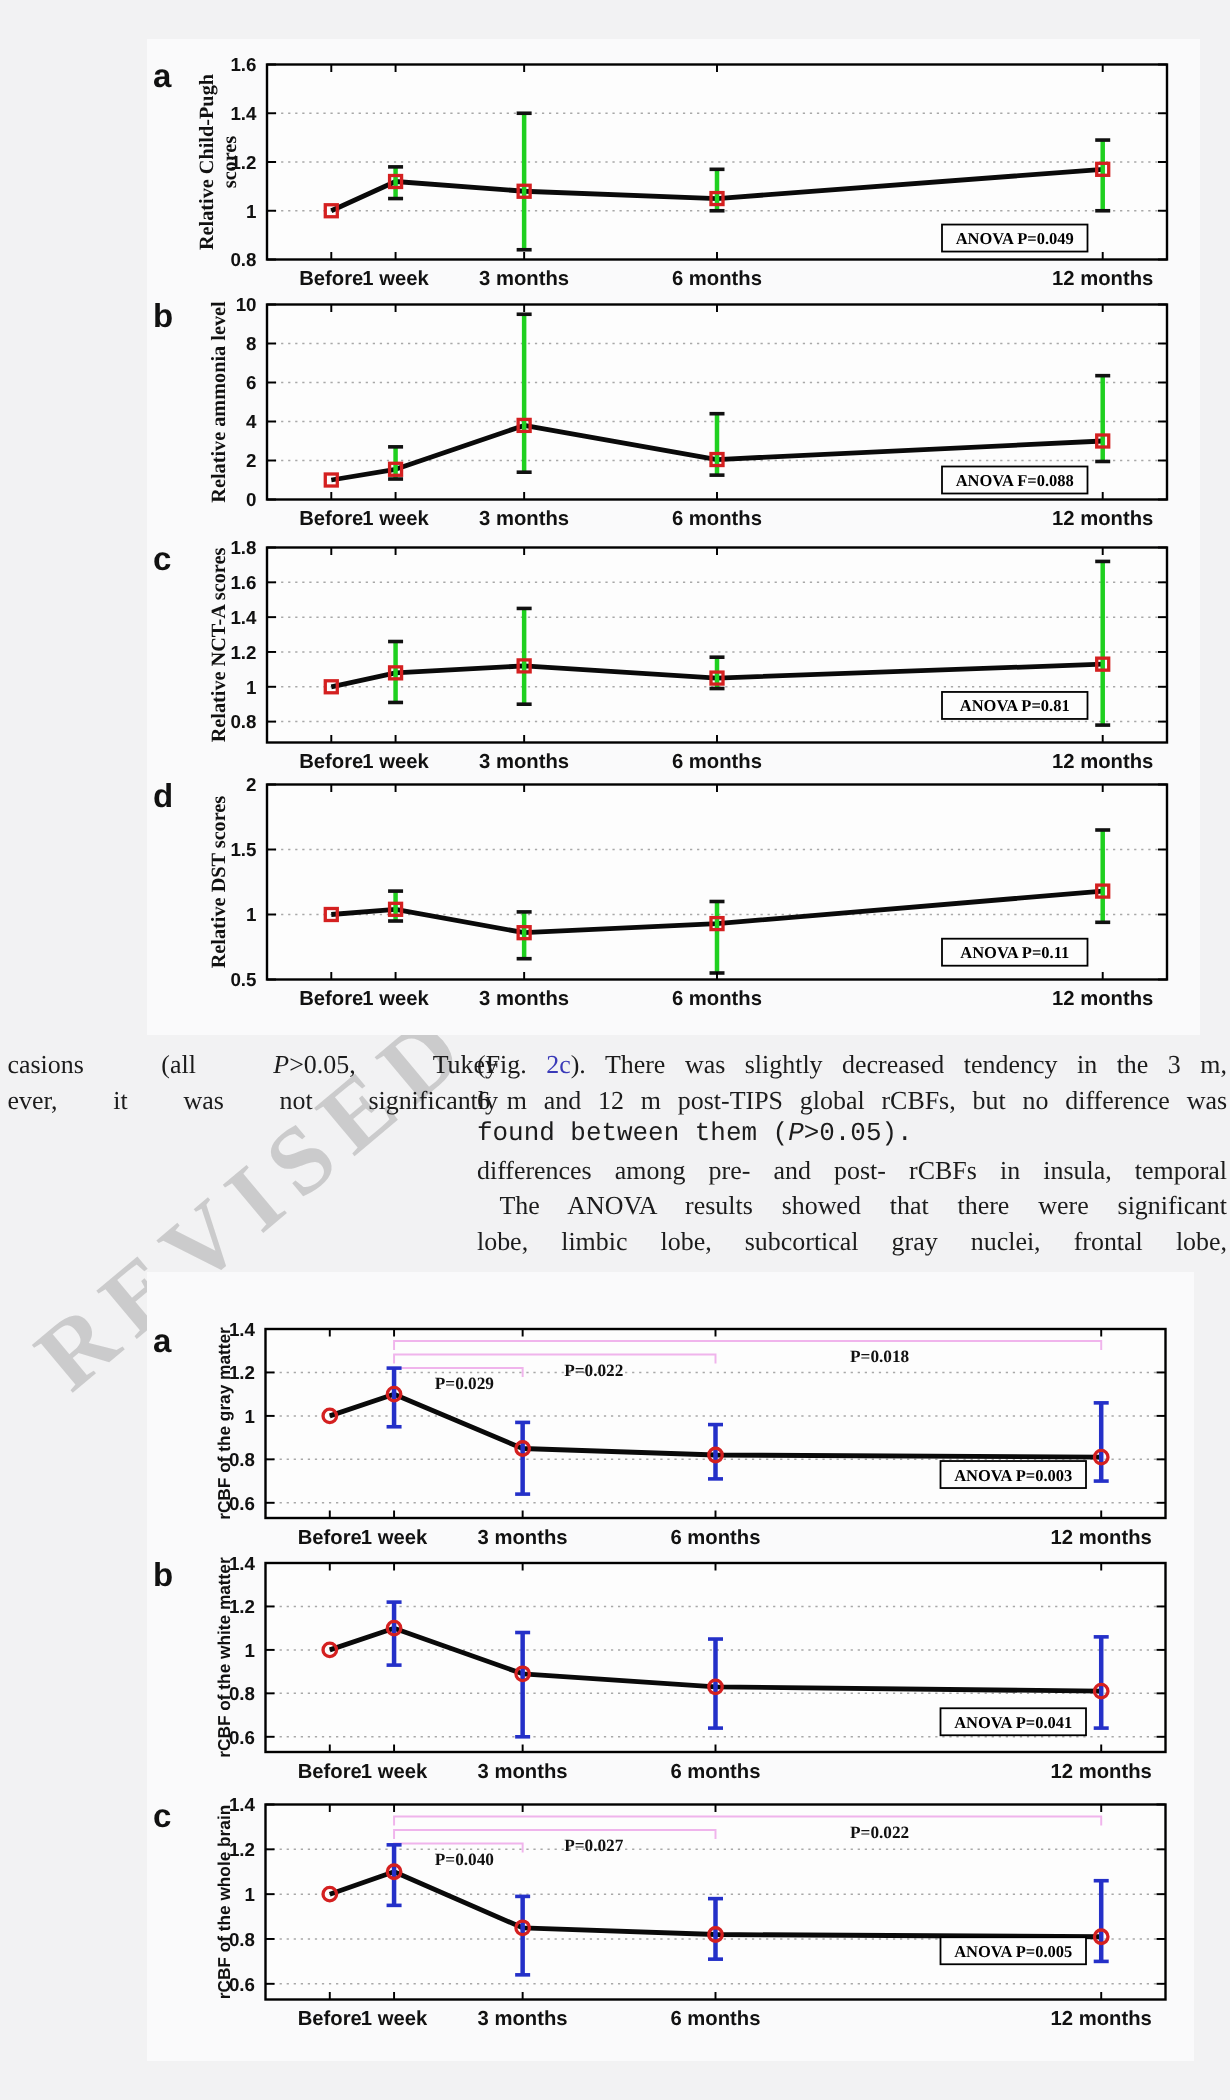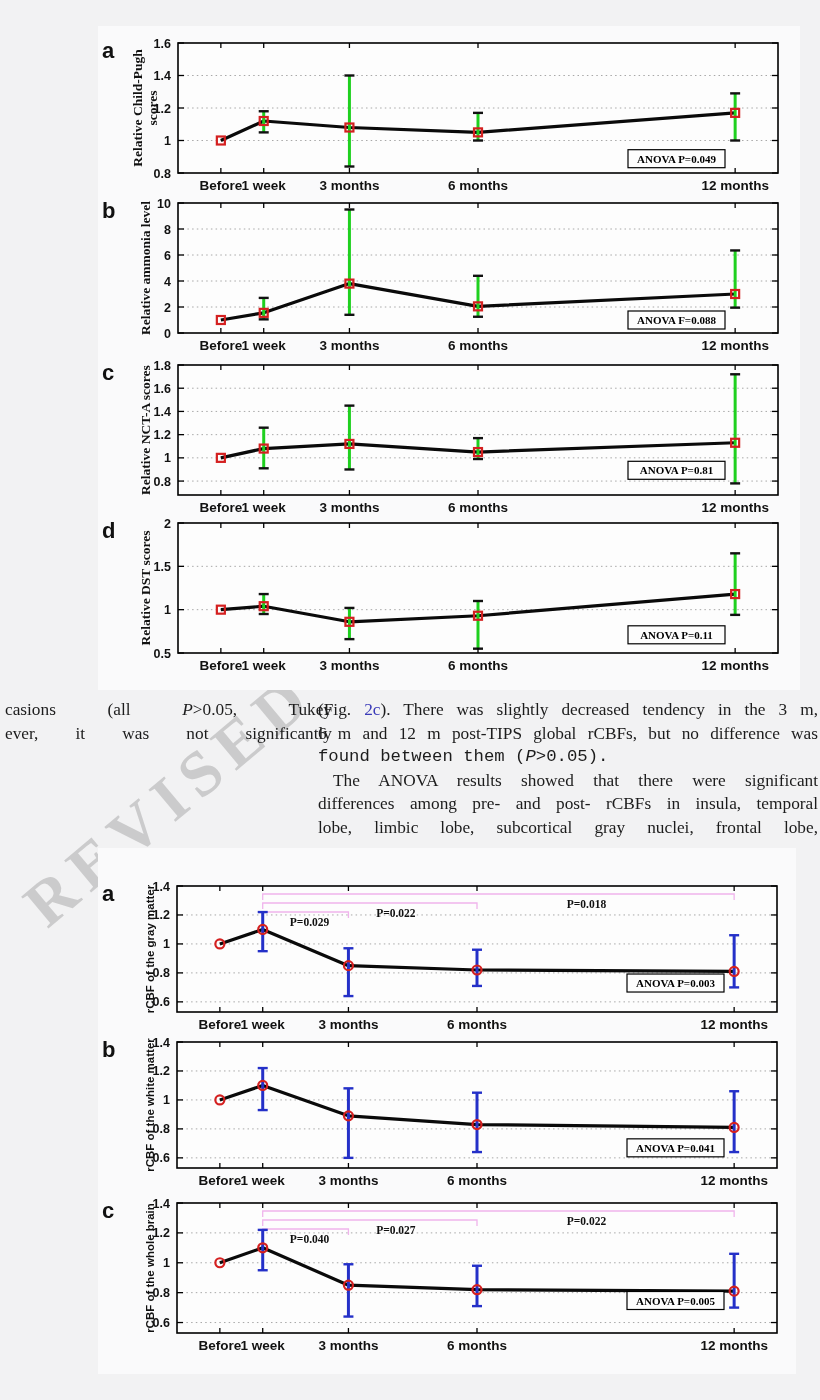--- a/index.html
+++ b/index.html
@@ -346,22 +346,22 @@
 
   <section class="bodytext">
     <div class="col col-left">
       <div class="tline"><span>casions (all </span><span class="it">P</span><span>&gt;0.05, Tukey</span></div>
       <div class="tline">ever, it was not significantly</div>
     </div>
     <div class="col col-right">
       <div class="tline"><span>(Fig. </span><span class="link">2c</span><span>). There was slightly decreased tendency in the 3 m,</span></div>
       <div class="tline">6 m and 12 m post-TIPS global rCBFs, but no difference was</div>
       <div class="tline noj"><span>found between them (</span><span class="it">P</span><span>&gt;0.05).</span></div>
+      <div class="tline">differences among pre- and post- rCBFs in insula, temporal</div>
       <div class="tline indent">The ANOVA results showed that there were significant</div>
-      <div class="tline">differences among pre- and post- rCBFs in insula, temporal</div>
       <div class="tline">lobe, limbic lobe, subcortical gray nuclei, frontal lobe,</div>
     </div>
   </section>
 
   <section class="figure" id="fig2">
       <div class="panel" style="top: 38px; height: 160px;">
         <span class="panel-letter">a</span>
         <div class="ylabel f2" style="left: -33px; top: 43px;">rCBF of the gray matter</div>
         <svg width="698" height="160">
           <rect x="79" y="0" width="600" height="126" fill="#fdfdfd" stroke="none"></rect>

